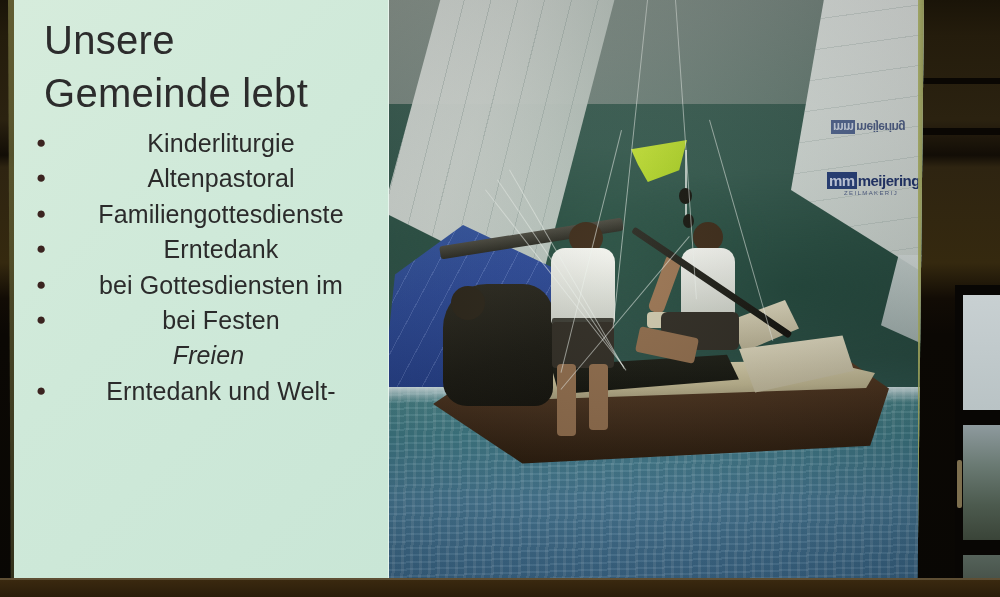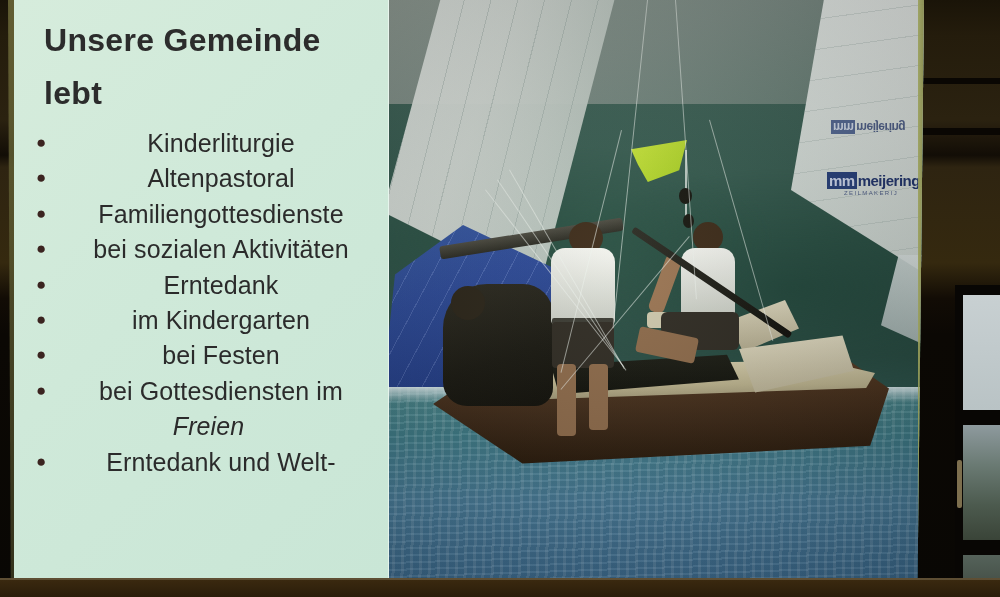--- a/index.html
+++ b/index.html
@@ -39,21 +39,21 @@
   .screen-edge-r{position:absolute;left:910px;top:0;width:14px;height:578px;
                background:linear-gradient(90deg,#9aa05a,#6c6c34);opacity:.9;}
 
   
   .panel{position:absolute;left:6px;top:0;width:375px;height:578px;
          background:linear-gradient(135deg,#d6ecdc 0%,#cfe9d9 45%,#c9e6d6 100%);
          box-shadow:inset -1px 0 0 rgba(255,255,255,.5);}
   .panel-inner{position:absolute;left:0;top:0;right:0;bottom:0;
                padding:10px 8px 0 22px;box-sizing:border-box;}
 
-  .title{color:#2c2c2c;font-weight:700;font-size:32px;line-height:53px;
+  .title{color:#2c2c2c;font-weight:400;font-size:40px;line-height:53px;
          letter-spacing:.3px;margin:4px 12px 6px 8px;}
 
   ul.bullets{list-style:none;margin:0;padding:0;text-align:center;}
   ul.bullets li{color:#2b2b2b;font-size:25px;line-height:35.4px;
                 font-weight:400;letter-spacing:.1px;
                 position:relative;padding-left:25px;white-space:pre-wrap;}
   ul.bullets li::before{content:"\25CF";position:absolute;left:0;top:-1px;
                         color:#3b2420;font-size:17px;line-height:36px;}
   ul.bullets li.nodot{padding-left:0;font-style:italic;}
   ul.bullets li.nodot::before{content:"";}
@@ -215,25 +215,23 @@
     <div class="screen-edge"></div>
 
     <div class="panel">
       <div class="panel-inner">
         <div class="title">Unsere
 Gemeinde lebt</div>
         <ul class="bullets">
           <li>Kinderliturgie</li>
           <li>Altenpastoral</li>
           <li>Familiengottesdienste</li>
-          <li>bei sozialen Aktivitäten</li>
           <li>Erntedank</li>
-          <li>im Kindergarten</li>
+          <li>bei Gottesdiensten im</li>
           <li>bei Festen</li>
-          <li>bei Gottesdiensten im</li>
           <li class="nodot">Freien</li>
           <li>Erntedank und Welt-</li>
         </ul>
       </div>
     </div>
 
     <div class="photo">
       <div class="ph-sky"></div>
       <div class="ph-hill"></div>
 

